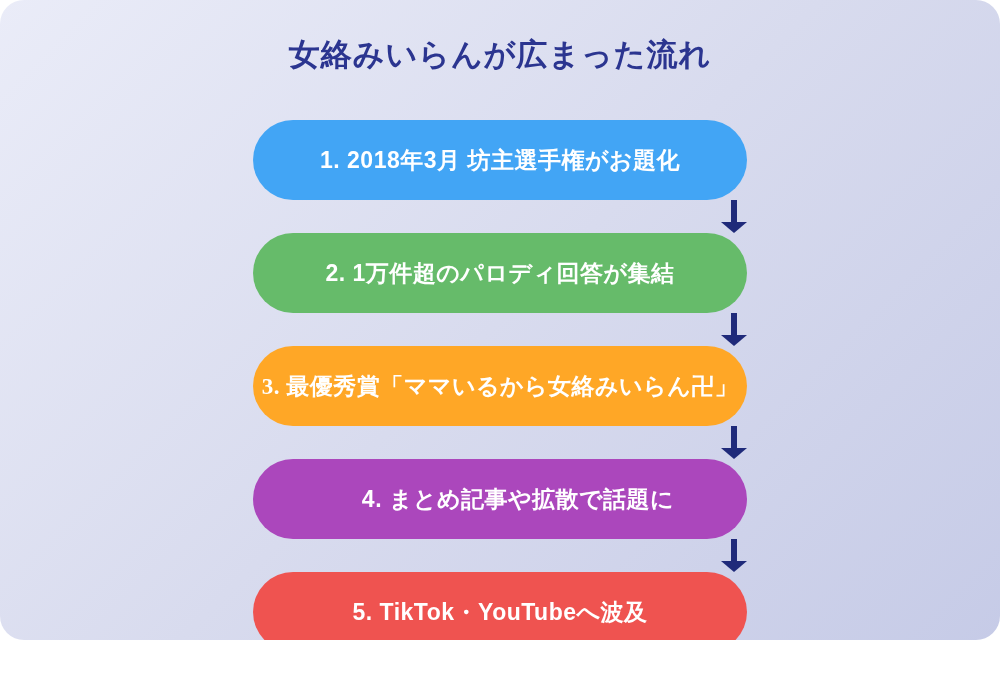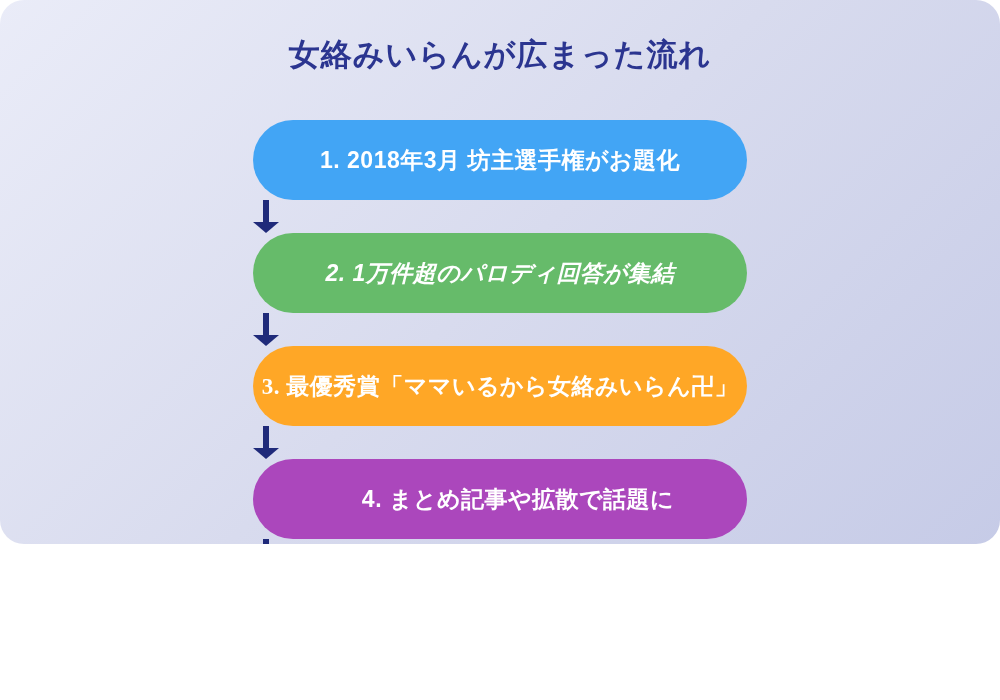--- a/index.html
+++ b/index.html
@@ -4,21 +4,21 @@
 <style>
   html, body {
     margin: 0;
     padding: 0;
     background: #ffffff;
     font-family: "Liberation Sans", "DejaVu Sans", sans-serif;
   }
   .card {
     position: relative;
     width: 1000px;
-    height: 544px;
+    height: 640px;
     border-radius: 24px;
     overflow: hidden;
     
     background: linear-gradient(135deg, #EAECF8 0%, #D8DBEE 50%, #C6CBE7 100%);
   }
   .title {
     position: absolute;
     top: 34px;
     left: 0;
     width: 100%;
@@ -28,21 +28,21 @@
     letter-spacing: 1px;
     color: #2B3590;
   }
   .flow {
     position: absolute;
     top: 120px;
     left: 253px;
     width: 494px;
     display: flex;
     flex-direction: column;
-    align-items: flex-start;
+    align-items: flex-end;
   }
   .step {
     width: 494px;
     height: 80px;
     border-radius: 40px;
     display: flex;
     align-items: center;
     justify-content: center;
     box-sizing: border-box;
   }
@@ -84,21 +84,21 @@
     <div class="step" style="background: rgb(66, 165, 245);">
       <span style="color: rgb(255, 255, 255);">1. 2018年3月 坊主選手権がお題化</span>
     </div>
 
     <div class="arrow">
       <div class="line" style="background: rgb(31, 42, 122);"></div>
       <div class="head" style="border-top-color: rgb(31, 42, 122);"></div>
     </div>
 
     <div class="step" style="background: rgb(102, 187, 106);">
-      <span style="color: rgb(255, 255, 255); font-style: italic;">2. 1万件超のパロディ回答が集結</span>
+      <span style="color: rgb(255, 255, 255);">2. 1万件超のパロディ回答が集結</span>
     </div>
 
     <div class="arrow">
       <div class="line" style="background: rgb(31, 42, 122);"></div>
       <div class="head" style="border-top-color: rgb(31, 42, 122);"></div>
     </div>
 
     <div class="step" style="background: rgb(255, 167, 38); font-family: Liberation Serif, serif;">
       <span style="color: rgb(255, 255, 255);">3. 最優秀賞「ママいるから女絡みいらん卍」</span>
     </div>
@@ -110,15 +110,18 @@
 
     <div class="step" style="background: rgb(171, 71, 188);">
       <span style="color: rgb(255, 255, 255); margin-left: 36px;">4. まとめ記事や拡散で話題に</span>
     </div>
 
     <div class="arrow">
       <div class="line" style="background: rgb(31, 42, 122);"></div>
       <div class="head" style="border-top-color: rgb(31, 42, 122);"></div>
     </div>
 
+    <div class="step" style="background: rgb(239, 83, 80);">
+      <span style="color: rgb(255, 255, 255);">5. TikTok・YouTubeへ波及</span>
+    </div>
 
   </div>
 </div>
 
 </body></html>

